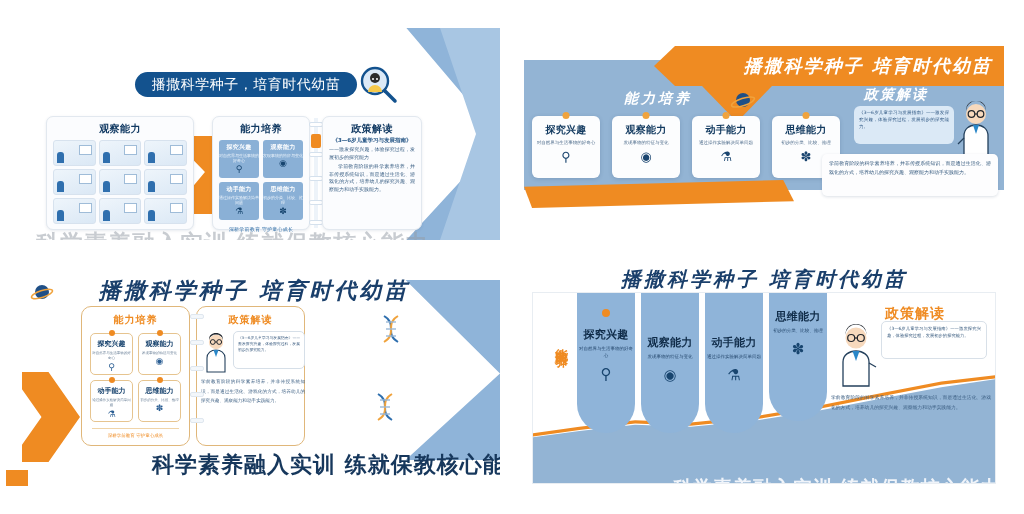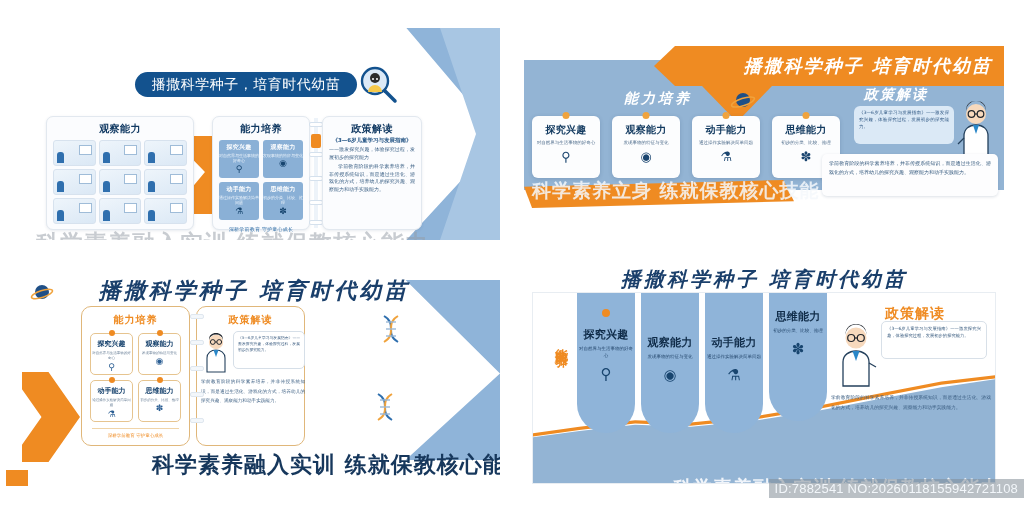--- a/index.html
+++ b/index.html
@@ -416,21 +416,20 @@
       <circle cx="22" cy="16" r="10" fill="#f7d9bd"></circle>
       <path d="M12 13a10 10 0 0120 0c0-7-4-10-10-10s-10 3-10 10z" fill="#20252c"></path>
       <circle cx="17.5" cy="16" r="3.3" fill="none" stroke="#20252c" stroke-width="1.2"></circle>
       <circle cx="26.5" cy="16" r="3.3" fill="none" stroke="#20252c" stroke-width="1.2"></circle>
       <line x1="20.8" y1="16" x2="23.2" y2="16" stroke="#20252c" stroke-width="1.2"></line>
       <path d="M10 40l-6 6" stroke="#24405c" stroke-width="1.3" fill="none"></path>
     </svg>
     <div class="pbox cjk">学前教育阶段的科学素养培养，并非传授系统知识，而是通过生活化、游戏化的方式，培养幼儿的探究兴趣、观察能力和动手实践能力。</div>
 
     <div class="ribbon"></div>
-    <div class="slogan2 cjk">科学素养立身  练就保教核心技能</div>
   </div>
 
   <div class="panel" id="p3">
     <div class="blue-wedge"></div>
     <div class="orange-chev"></div>
 
     <svg class="planet3" viewBox="0 0 24 22">
       <circle cx="12" cy="10" r="7" fill="#1f4f86"></circle>
       <ellipse cx="12" cy="12" rx="11" ry="3.4" fill="none" stroke="#f0a33d" stroke-width="1.5" transform="rotate(-18 12 12)"></ellipse>
     </svg>
@@ -554,15 +553,14 @@
         <path d="M36 42l7 4" stroke="#24405c" stroke-width="1.3" fill="none"></path>
       </svg>
       <div class="bub4 cjk">《3—6岁儿童学习与发展指南》——激发探究兴趣，体验探究过程，发展初步的探究能力。</div>
       <div class="body4 cjk">学前教育阶段的科学素养培养，并非传授系统知识，而是通过生活化、游戏化的方式，培养幼儿的探究兴趣、观察能力和动手实践能力。</div>
 
       <div class="slogan4 cjk">科学素养融入实训  练就保教核心能力</div>
     </div>
   </div>
 
   <div id="wm-orange"></div>
-  <div id="wm-right">ID:7882541 NO:20260118155942721108</div>
 
 </div>
 
 </body></html>

